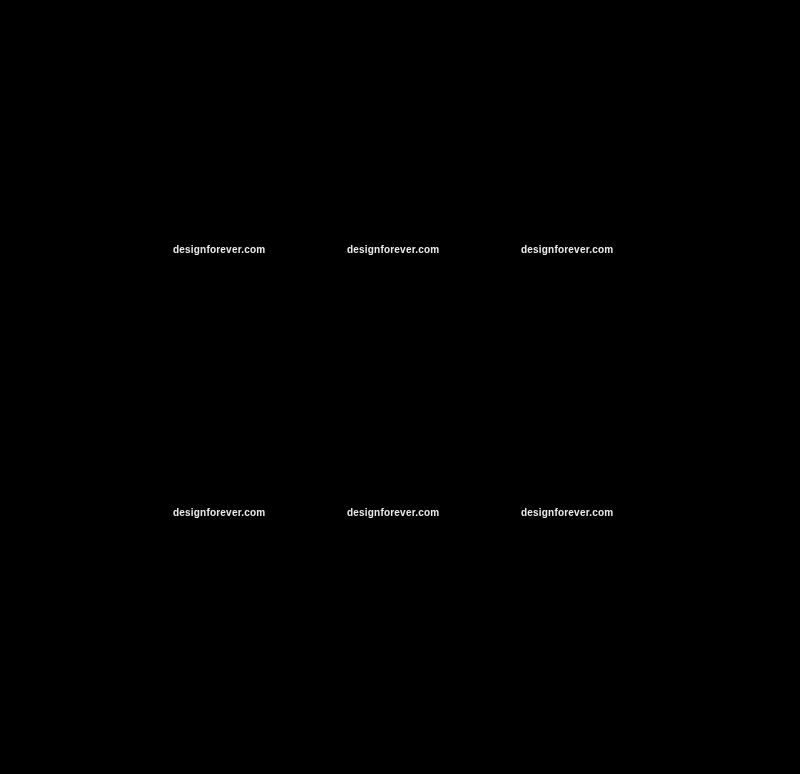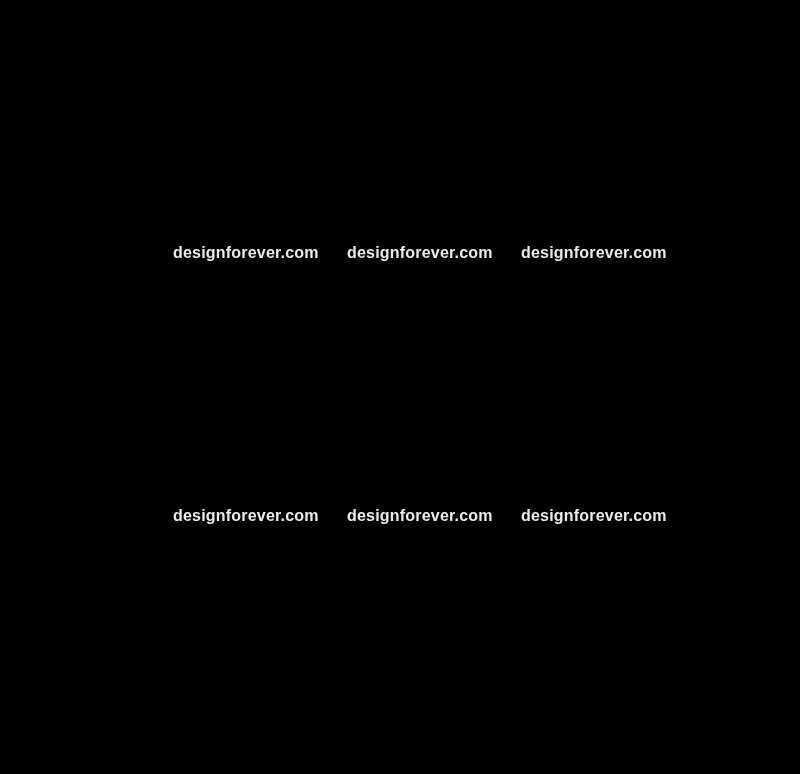--- a/index.html
+++ b/index.html
@@ -16,21 +16,21 @@
   .canvas {
     position: relative;
     width: 800px;
     height: 774px;
     background: #000000;
   }
   .watermark {
     position: absolute;
     color: #ffffff;
     font-family: "Liberation Sans", sans-serif;
-    font-size: 16px;
+    font-size: 10px;
     font-weight: bold;
     letter-spacing: 0.2px;
     white-space: nowrap;
     line-height: 1;
     opacity: 0.92;
   }
   
   .wm-r1c1 { left: 173px; top: 245px; }
   .wm-r1c2 { left: 347px; top: 245px; }
   .wm-r1c3 { left: 521px; top: 245px; }

